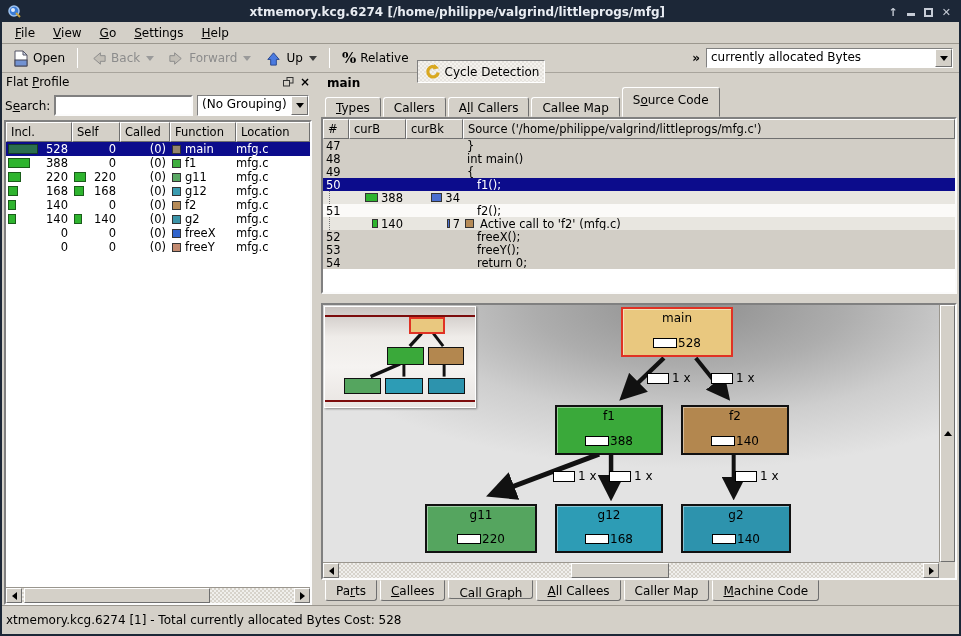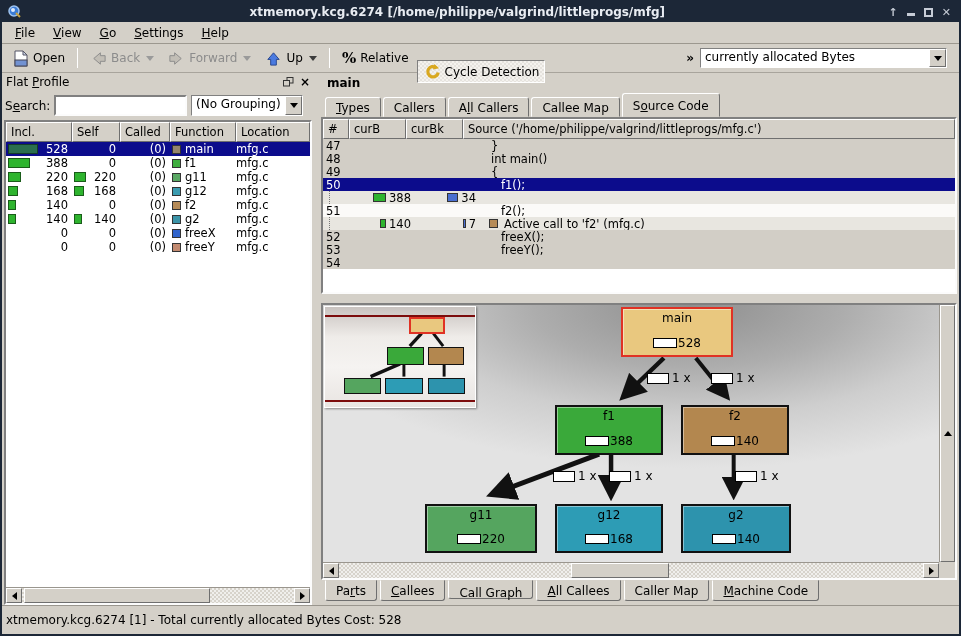--- a/index.html
+++ b/index.html
@@ -29,21 +29,21 @@
     border:1px solid;border-color:#808080 #fff #fff #808080;
     background-color:#e6e3de;
     background-image:linear-gradient(45deg,#f4f2ee 25%,transparent 25%,transparent 75%,#f4f2ee 75%),linear-gradient(45deg,#f4f2ee 25%,transparent 25%,transparent 75%,#f4f2ee 75%);
     background-size:4px 4px;background-position:0 0,2px 2px;margin-top:27px;
   }
   .tsep{width:1px;height:20px;background:#9a968e;border-right:1px solid #fff;margin:0 4px;}
   .ddarrow{width:0;height:0;border-left:4px solid transparent;border-right:4px solid transparent;border-top:5px solid #3c3c3c;margin-left:2px;}
   .ddarrow.dis{border-top-color:#9a9a9a;}
   .pct{font-weight:bold;font-size:15px;font-family:"DejaVu Serif","Liberation Serif",serif;}
   .overflow-chevron{margin-left:auto;font-weight:bold;padding:0 4px;}
-  .combo{display:flex;align-items:stretch;border:1px solid;border-color:#808080 #fff #fff #808080;background:#fff;width:247px;height:20px;margin-right:8px;}
+  .combo{display:flex;align-items:stretch;border:1px solid;border-color:#808080 #fff #fff #808080;background:#fff;width:247px;height:20px;margin-right:2px;}
   .combo .ctext{flex:1;padding:1px 4px;white-space:nowrap;overflow:hidden;}
   .combo .cbtn{width:17px;background:#d4d0c8;border:1px solid;border-color:#fff #6f6f6f #6f6f6f #fff;display:flex;align-items:center;justify-content:center;}
   
   .mainrow{flex:1;display:flex;min-height:0;}
   
   .leftpanel{width:312px;flex:0 0 auto;display:flex;flex-direction:column;background:#d4d0c8;padding:0 2px;}
   .dockhead{height:18px;display:flex;align-items:center;padding:0 2px;flex:0 0 auto;}
   .dockhead .dtitle{flex:1;}
   .dockicons{display:flex;align-items:center;gap:6px;}
   .searchrow{height:29px;display:flex;align-items:center;gap:4px;padding:2px 1px;flex:0 0 auto;}
@@ -71,27 +71,27 @@
     background-image:linear-gradient(45deg,#f0efec 25%,transparent 25%,transparent 75%,#f0efec 75%),linear-gradient(45deg,#f0efec 25%,transparent 25%,transparent 75%,#f0efec 75%);
     background-size:4px 4px;background-position:0 0,2px 2px;background-color:#d7d3cb;}
   .sthumb{position:absolute;background:#d4d0c8;border:1px solid;border-color:#fff #6f6f6f #6f6f6f #fff;}
   
   .vsplit{width:7px;flex:0 0 auto;background:#d4d0c8;}
   
   .rightcol{flex:1;display:flex;flex-direction:column;min-width:0;padding-right:2px;}
   .fn-title{height:20px;font-weight:bold;padding:3px 6px 0;flex:0 0 auto;}
   .tabsrow{height:24px;display:flex;align-items:flex-end;padding-left:4px;gap:2px;flex:0 0 auto;}
   .tab{border:1px solid;border-color:#fff #6f6f6f transparent #fff;background:#d4d0c8;padding:3px 10px 2px;height:20px;border-radius:3px 3px 0 0;white-space:nowrap;cursor:default;}
-  .tab.active{height:24px;padding-top:5px;position:relative;z-index:2;border-bottom-color:#d4d0c8;}
+  .tab.active{height:30px;padding-top:5px;position:relative;z-index:2;border-bottom-color:#d4d0c8;}
   
   .srcframe{height:177px;border:2px solid;border-color:#808080 #fcfcfc #fcfcfc #808080;background:#fff;display:flex;flex-direction:column;flex:0 0 auto;overflow:hidden;}
   .srchead{display:flex;height:20px;flex:0 0 auto;font-size:11.5px;}
   .srchead .hc{border:1px solid;border-color:#fff #6f6f6f #6f6f6f #fff;background:#d4d0c8;padding:2px 4px;white-space:nowrap;overflow:hidden;}
   .s-num{width:26px;}.s-curb{width:57px;}.s-curbk{width:57px;}.s-src{flex:1;min-width:0;}
-  .srow{display:flex;height:13px;align-items:center;font-size:11.5px;background:#d2cec6;gap:8px;}
+  .srow{display:flex;height:13px;align-items:center;font-size:11.5px;background:#d2cec6;}
   .srow.white{background:#fbfaf8;}
   .srow.subrow{background:#e8e6e0;}
   .srow.sel{background:#0c0c8c;color:#fff;}
   .srow .s-num{padding-left:3px;}
   .srow .s-curb,.srow .s-curbk{display:flex;align-items:center;justify-content:flex-end;padding-right:3px;height:100%;}
   .srow .s-src{display:flex;align-items:center;height:100%;}
   .src-ind{padding-left:14px;}
   .src-base{padding-left:4px;}
   .treeicon{width:9px;height:9px;border-left:1px dotted #777;border-bottom:1px dotted #777;margin-left:3px;margin-top:-4px;}
   .mbar{height:9px;border:1px solid #333;margin-right:3px;flex:0 0 auto;}
@@ -498,20 +498,21 @@
         <div class="srow">
           <span class="s-num">53</span>
             <span class="s-curb"></span>
             <span class="s-curbk"></span>
           <span class="s-src src-ind">freeY();</span>
         </div>
         <div class="srow">
           <span class="s-num">54</span>
             <span class="s-curb"></span>
             <span class="s-curbk"></span>
+          <span class="s-src src-ind">return 0;</span>
         </div>
       </div>
 
       <div class="hsplit"></div>
 
       <div class="graphpane">
         <div class="gcontent">
 
           <svg style="position:absolute;left:0;top:0;width:100%;height:100%;" viewBox="0 0 618 262" preserveAspectRatio="none">
             <defs>

